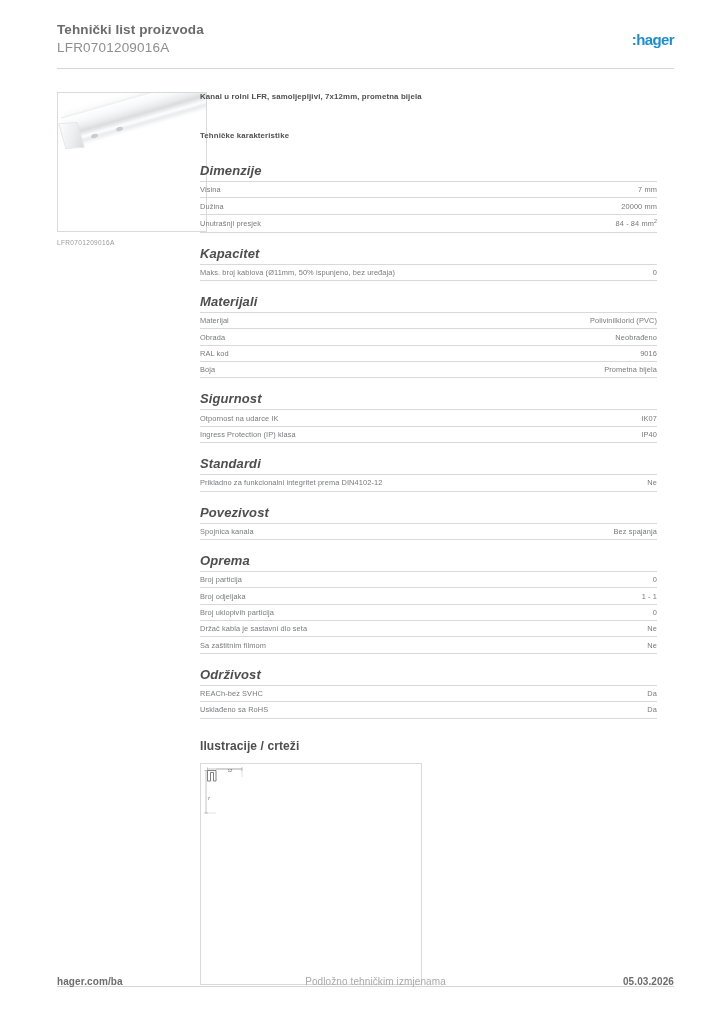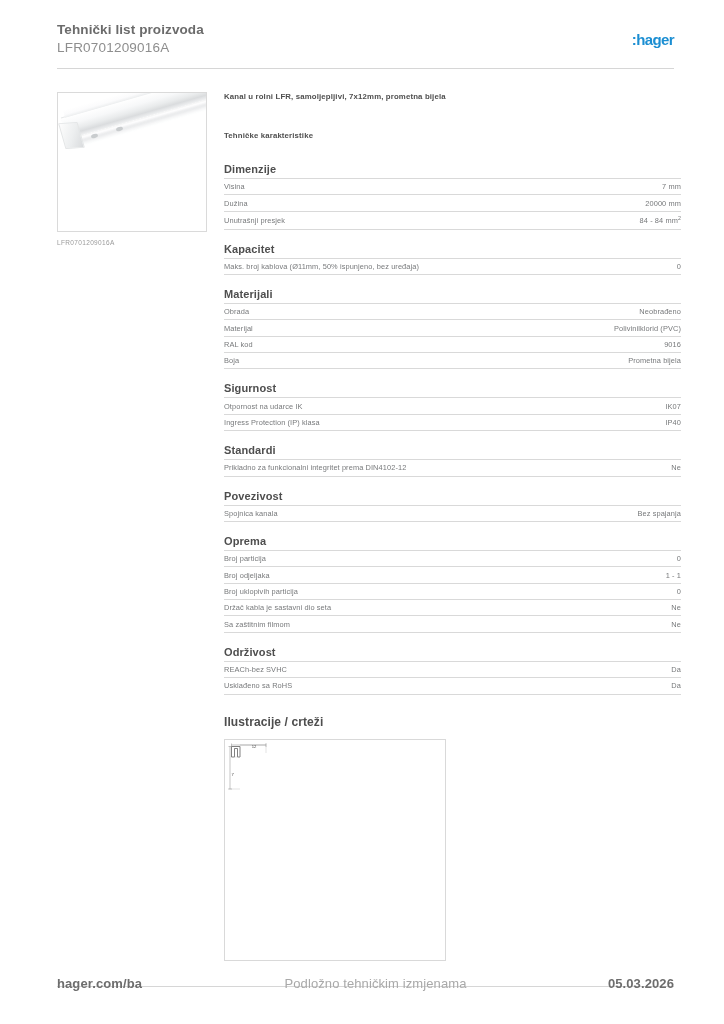--- a/index.html
+++ b/index.html
@@ -145,45 +145,46 @@
     height: 6px;
     transform: rotate(-16deg);
     transform-origin: left center;
     background: linear-gradient(180deg, rgba(200,203,206,0.55), rgba(255,255,255,0));
     filter: blur(1px);
   }
 
   
   .specs {
     position: absolute;
-    left: 224px;
+    left: 200px;
     top: 92px;
     width: 457px;
   }
   .product-desc {
     font-size: 7.8px;
     font-weight: bold;
     color: #4e4e4e;
     letter-spacing: 0.15px;
     margin: 0 0 30px 0;
   }
   .specs-title {
     font-size: 7.8px;
     font-weight: bold;
     color: #4e4e4e;
     letter-spacing: 0.15px;
     margin: 0 0 23px 0;
   }
   .group { margin-bottom: 13px; }
   .group-title {
-    font-size: 11px;
+    font-size: 13px;
     font-weight: bold;
     color: #4e4e4e;
     letter-spacing: 0.1px;
     padding-bottom: 3px;
+    font-style: italic;
   }
   .row {
     display: flex;
     justify-content: space-between;
     align-items: baseline;
     border-top: 1px solid #d9d9d9;
     padding: 3.2px 0 3.2px 0;
     font-size: 7.4px;
     color: #77797b;
     letter-spacing: 0.1px;
@@ -228,21 +229,21 @@
     width: 617px;
     height: 1px;
     background: #d6d6d6;
   }
   .footer {
     position: absolute;
     left: 57px;
     top: 976px;
     width: 617px;
     height: 16px;
-    font-size: 13px;
+    font-size: 10px;
   }
   .footer-left {
     position: absolute;
     left: 0; top: 0;
     font-weight: bold;
     color: #6d6d6d;
     letter-spacing: 0.1px;
   }
   .footer-center {
     position: absolute;
@@ -309,26 +310,26 @@
         <div class="group">
           <div class="group-title">Kapacitet</div>
           <div class="row">
             <span class="k">Maks. broj kablova (Ø11mm, 50% ispunjeno, bez uređaja)</span>
             <span class="v">0</span>
           </div>
         </div>
         <div class="group">
           <div class="group-title">Materijali</div>
           <div class="row">
+            <span class="k">Materijal</span>
+            <span class="v">Polivinilklorid (PVC)</span>
+          </div>
+          <div class="row">
             <span class="k">Obrada</span>
             <span class="v">Neobrađeno</span>
-          </div>
-          <div class="row">
-            <span class="k">Materijal</span>
-            <span class="v">Polivinilklorid (PVC)</span>
           </div>
           <div class="row">
             <span class="k">RAL kod</span>
             <span class="v">9016</span>
           </div>
           <div class="row">
             <span class="k">Boja</span>
             <span class="v">Prometna bijela</span>
           </div>
         </div>

